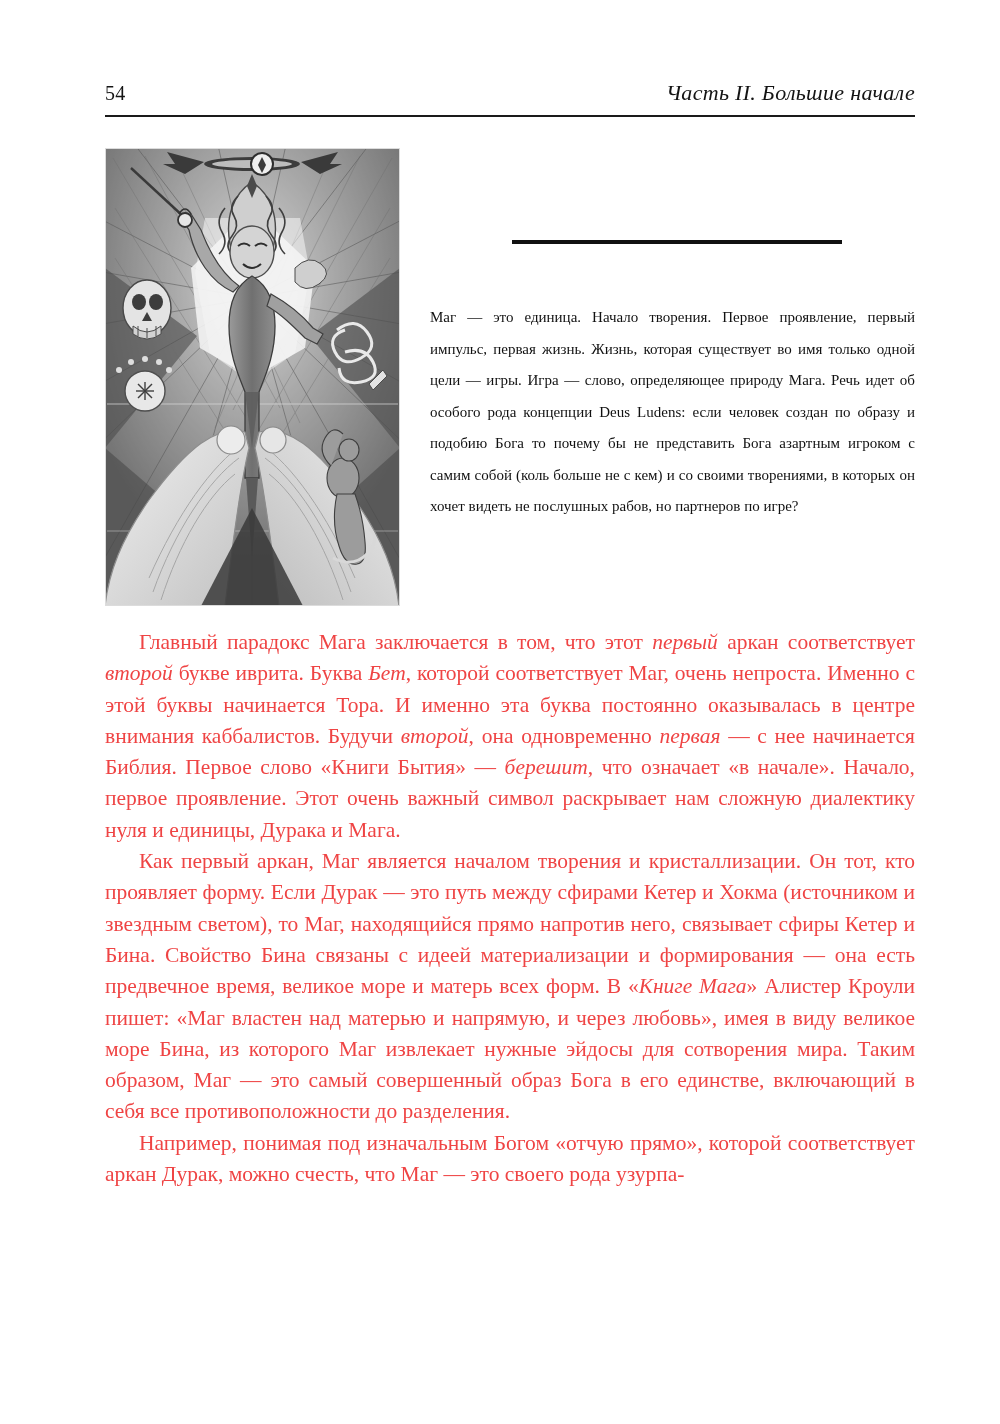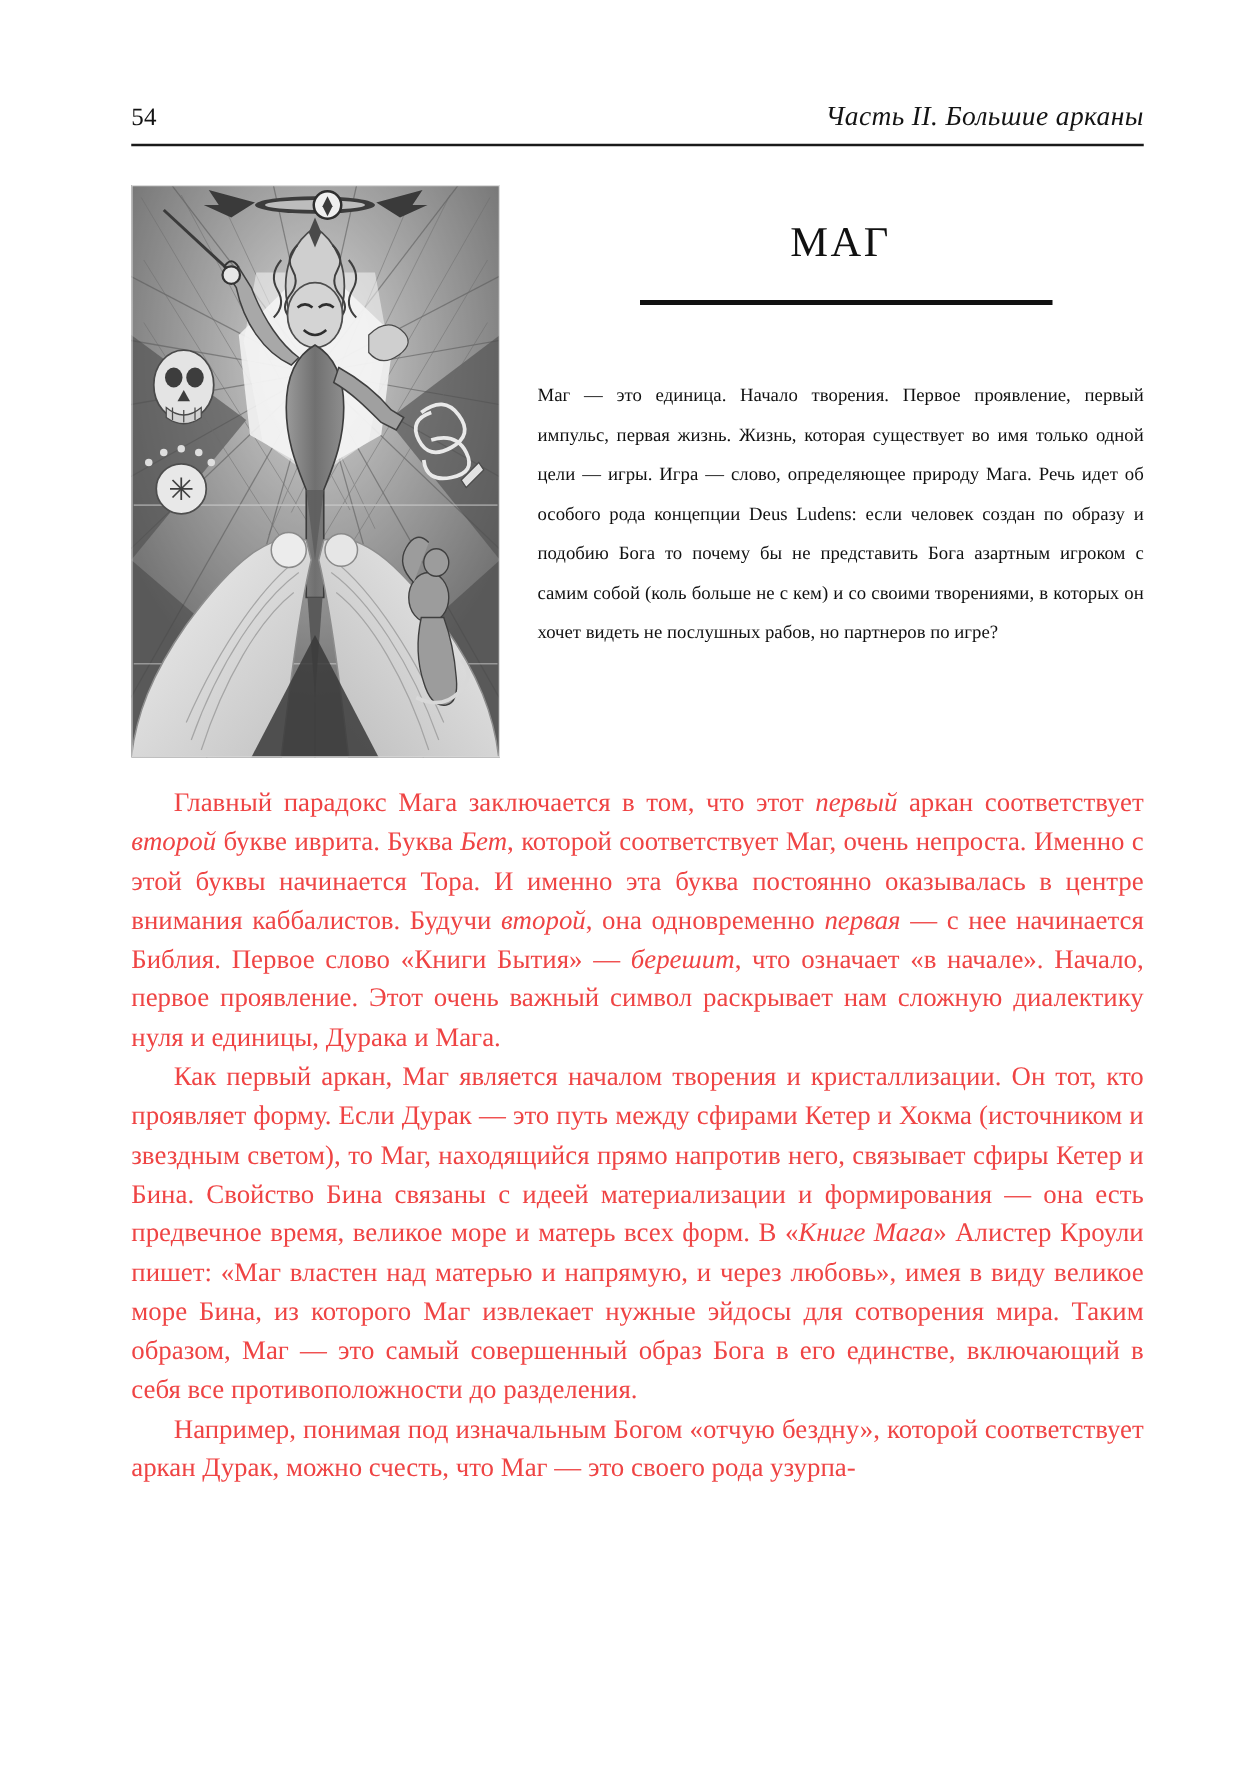--- a/index.html
+++ b/index.html
@@ -121,21 +121,21 @@
   .intro-col p { margin: 0; text-indent: 0; }
   i { font-style: italic; }
 </style>
 </head>
 <body>
 
 <div class="page">
 
   <div class="running-head">
     <span class="folio">54</span>
-    <span class="head-title">Часть II. Большие арканы</span>
+    <span class="head-title">Часть II. Большие начале</span>
   </div>
   <div class="head-rule"></div>
 
   <div class="plate">
     <svg width="295" height="458" viewBox="0 0 295 458" xmlns="http://www.w3.org/2000/svg">
       <defs>
         <radialGradient id="glow" cx="50%" cy="30%" r="62%">
           <stop offset="0%" stop-color="#f3f3f3"></stop>
           <stop offset="45%" stop-color="#b6b6b6"></stop>
           <stop offset="100%" stop-color="#6f6f6f"></stop>
@@ -304,26 +304,25 @@
         <ellipse cx="244" cy="302" rx="10" ry="11"></ellipse>
         <path d="M232,346 q-6,28 2,52 q6,20 18,18 q10,-2 8,-22 q-2,-26 -10,-48 z"></path>
         <path d="M226,318 q-14,-14 -6,-28 q8,-14 18,-4"></path>
       </g>
       <path d="M228,410 q20,10 34,-4 q14,-14 2,-26" fill="none" stroke="#d8d8d8" stroke-width="3"></path>
 
       <rect x="0.5" y="0.5" width="294" height="457" fill="none" stroke="#dcdcdc" stroke-width="1"></rect>
     </svg>
   </div>
 
-  <div class="arcanum-title">МАГ</div>
   <div class="title-rule"></div>
 
   <div class="intro-col">
     <p>Маг — это единица. Начало творения. Первое проявление, первый импульс, первая жизнь. Жизнь, которая существует во имя только одной цели — игры. Игра — слово, определяющее природу Мага. Речь идет об особого рода концепции Deus Ludens: если человек создан по образу и подобию Бога то почему бы не представить Бога азартным игроком с самим собой (коль больше не с кем) и со своими творениями, в которых он хочет видеть не послушных рабов, но партнеров по игре?</p>
   </div>
 
   <div class="body-col" id="body-column">
       <p><span>Главный парадокс Мага заключается в том, что этот </span><i>первый</i><span> аркан соответствует </span><i>второй</i><span> букве иврита. Буква </span><i>Бет</i><span>, которой соответствует Маг, очень непроста. Именно с этой буквы начинается Тора. И именно эта буква постоянно оказывалась в центре внимания каббалистов. Будучи </span><i>второй</i><span>, она одновременно </span><i>первая</i><span> — с нее начинается Библия. Первое слово «Книги Бытия» — </span><i>берешит</i><span>, что означает «в начале». Начало, первое проявление. Этот очень важный символ раскрывает нам сложную диалектику нуля и единицы, Дурака и Мага.</span></p>
       <p><span>Как первый аркан, Маг является началом творения и кристаллизации. Он тот, кто проявляет форму. Если Дурак — это путь между сфирами Кетер и Хокма (источником и звездным светом), то Маг, находящийся прямо напротив него, связывает сфиры Кетер и Бина. Свойство Бина связаны с идеей материализации и формирования — она есть предвечное время, великое море и матерь всех форм. В «</span><i>Книге Мага</i><span>» Алистер Кроули пишет: «Маг властен над матерью и напрямую, и через любовь», имея в виду великое море Бина, из которого Маг извлекает нужные эйдосы для сотворения мира. Таким образом, Маг — это самый совершенный образ Бога в его единстве, включающий в себя все противоположности до разделения.</span></p>
-      <p><span>Например, понимая под изначальным Богом «отчую бездну», которой соответствует аркан Дурак, можно счесть, что Маг — это своего рода узурпа-</span></p>
+      <p><span>Например, понимая под изначальным Богом «отчую прямо», которой соответствует аркан Дурак, можно счесть, что Маг — это своего рода узурпа-</span></p>
     </div>
 
 </div>
 
 </body></html>

